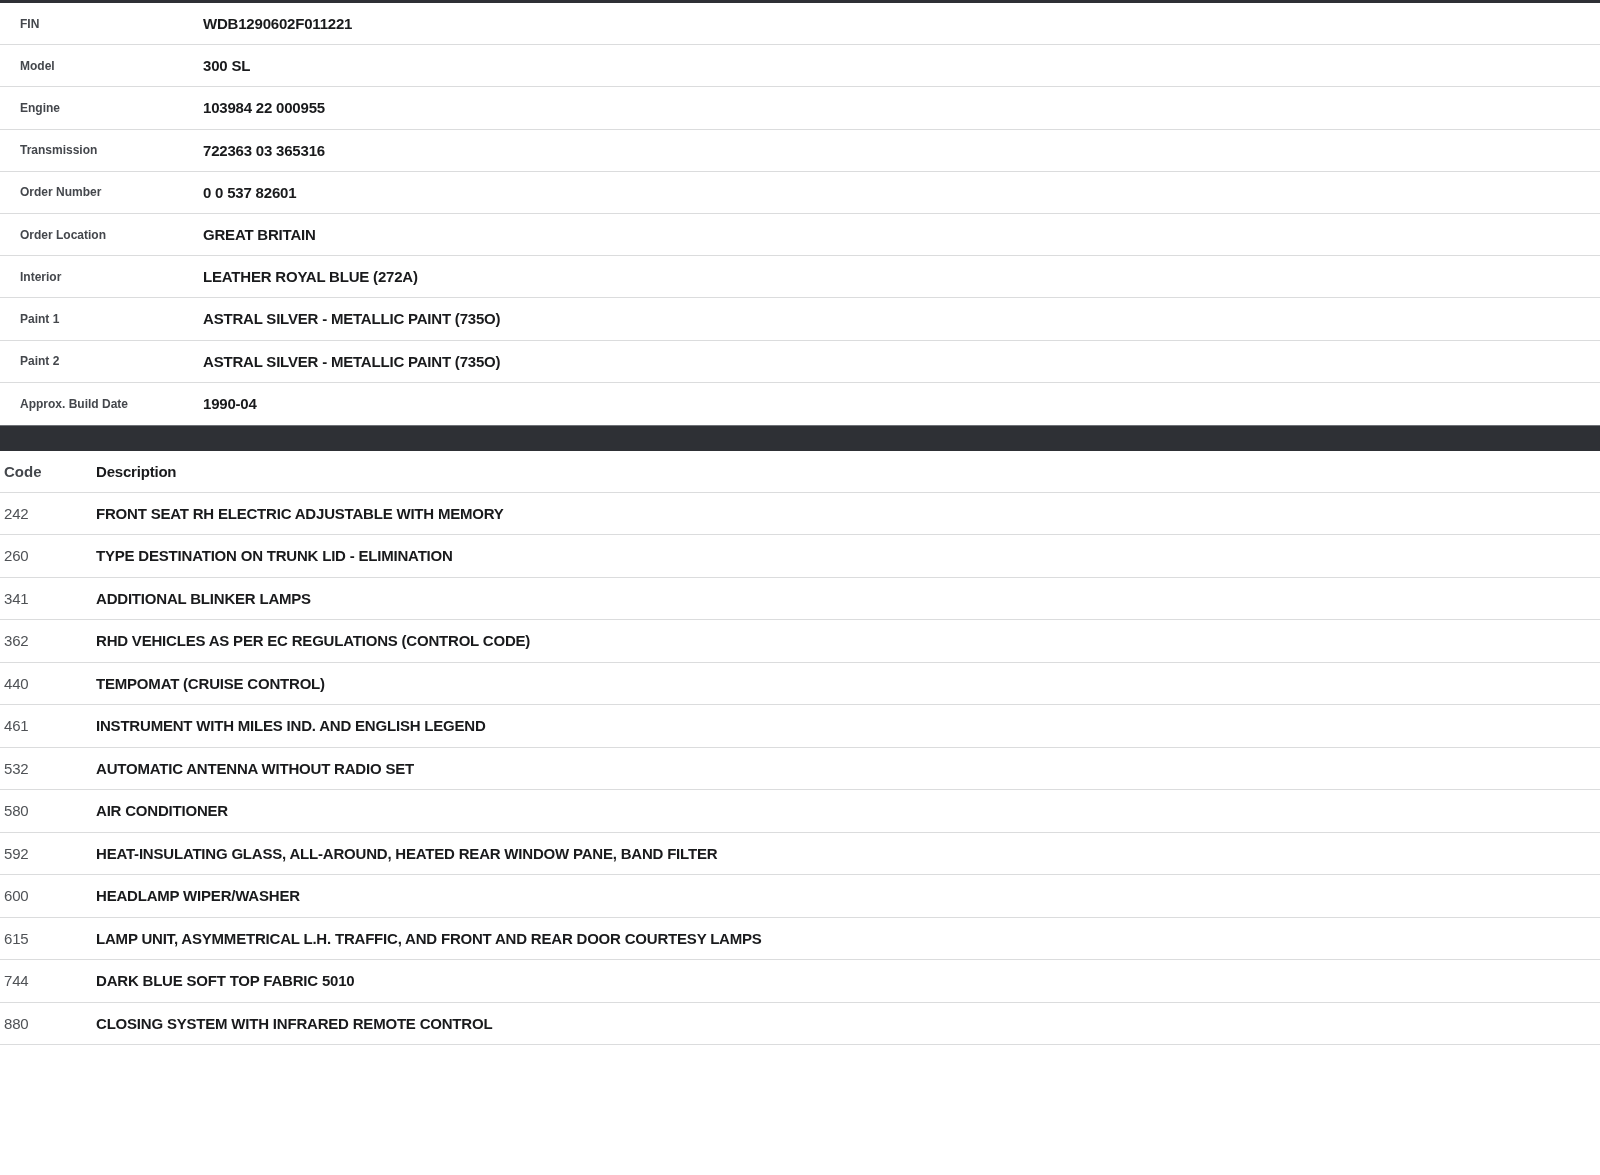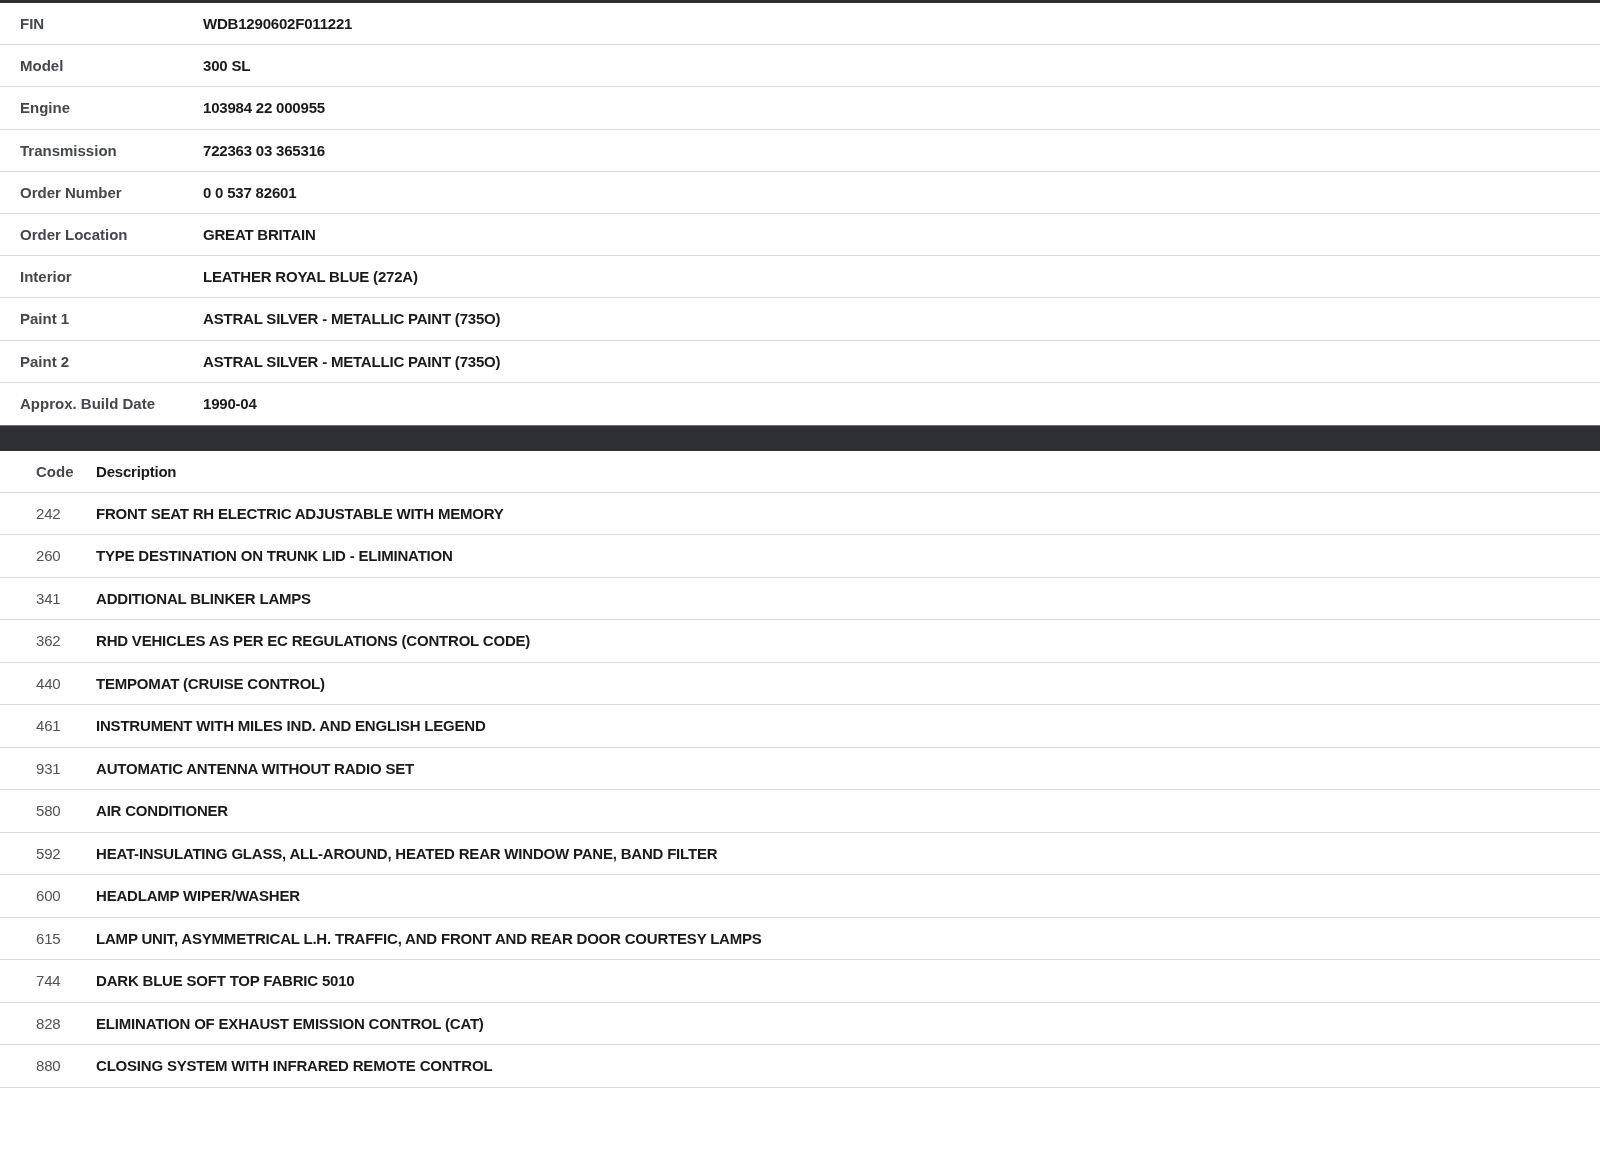--- a/index.html
+++ b/index.html
@@ -21,21 +21,21 @@
 
   
   .info-section{border-top:3px solid var(--bar);}
   .info-row{
     display:flex;align-items:center;
     height:41.2px;border-bottom:1px solid var(--divider);
   }
   .info-row:last-child{border-bottom:none;height:42px;}
   .info-label{
     box-sizing:border-box;width:203px;padding-left:20px;flex:none;
-    font-size:15px;font-weight:700;color:var(--label);
+    font-size:12px;font-weight:700;color:var(--label);
     letter-spacing:0;
   }
   .info-value{
     font-size:15px;font-weight:700;color:var(--value);
     letter-spacing:-0.2px;
   }
 
   
   .section-bar{
     height:25px;background:var(--bar);
@@ -46,21 +46,21 @@
   .opt-header{
     display:flex;align-items:center;
     height:41px;border-bottom:1px solid var(--divider);
     font-size:15px;font-weight:700;color:var(--label);
   }
   .opt-row{
     display:flex;align-items:center;
     height:41.5px;border-bottom:1px solid var(--divider);
   }
   .col-code{
-    box-sizing:border-box;width:96px;padding-left:36px;flex:none;
+    box-sizing:border-box;width:96px;padding-left:4px;flex:none;
   }
   .opt-row .col-code{
     font-size:15px;font-weight:400;color:var(--code);
     letter-spacing:-0.2px;
   }
   .col-desc{
     font-size:15px;font-weight:700;color:var(--value);
     letter-spacing:-0.2px;white-space:nowrap;
   }
 </style>
@@ -155,21 +155,21 @@
     <div class="col-code">440</div>
     <div class="col-desc">TEMPOMAT (CRUISE CONTROL)</div>
   </div>
 
   <div class="opt-row">
     <div class="col-code">461</div>
     <div class="col-desc">INSTRUMENT WITH MILES IND. AND ENGLISH LEGEND</div>
   </div>
 
   <div class="opt-row">
-    <div class="col-code">931</div>
+    <div class="col-code">532</div>
     <div class="col-desc">AUTOMATIC ANTENNA WITHOUT RADIO SET</div>
   </div>
 
 
   <div class="opt-row">
     <div class="col-code">580</div>
     <div class="col-desc">AIR CONDITIONER</div>
   </div>
 
   <div class="opt-row">
@@ -185,24 +185,20 @@
   <div class="opt-row">
     <div class="col-code">615</div>
     <div class="col-desc">LAMP UNIT, ASYMMETRICAL L.H. TRAFFIC, AND FRONT AND REAR DOOR COURTESY LAMPS</div>
   </div>
 
   <div class="opt-row">
     <div class="col-code">744</div>
     <div class="col-desc">DARK BLUE SOFT TOP FABRIC 5010</div>
   </div>
 
-  <div class="opt-row">
-    <div class="col-code">828</div>
-    <div class="col-desc">ELIMINATION OF EXHAUST EMISSION CONTROL (CAT)</div>
-  </div>
 
   <div class="opt-row">
     <div class="col-code">880</div>
     <div class="col-desc">CLOSING SYSTEM WITH INFRARED REMOTE CONTROL</div>
   </div>
 
 </div>
   </section>
 
 </div>

